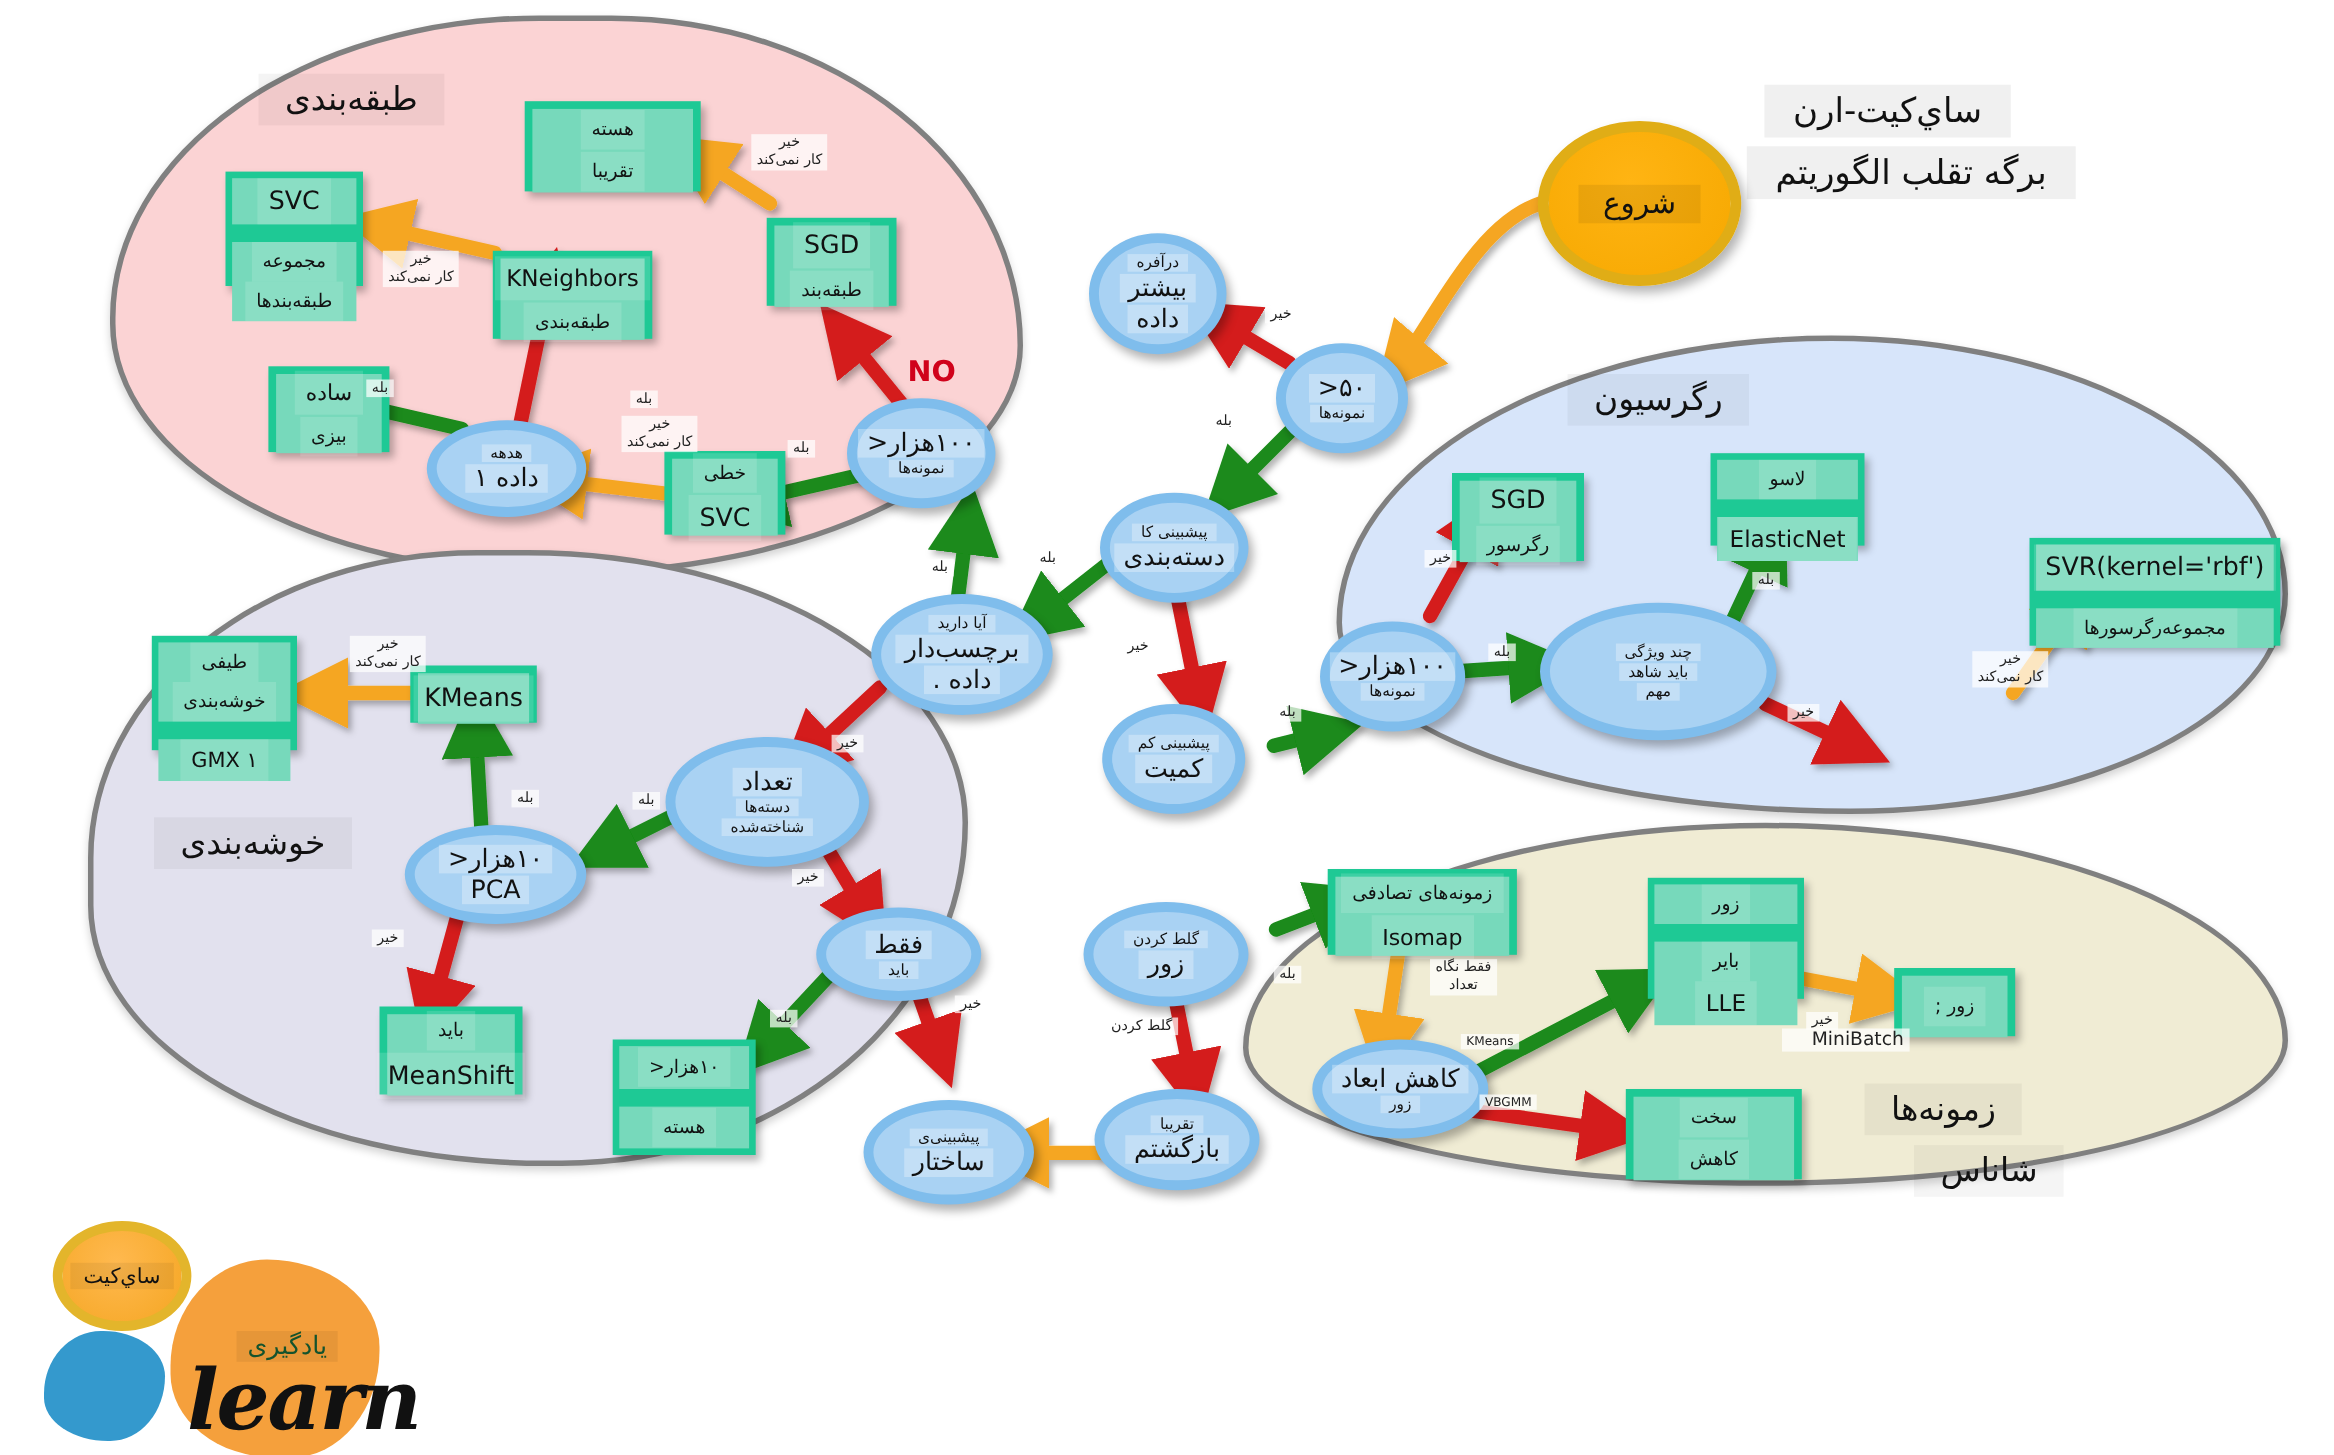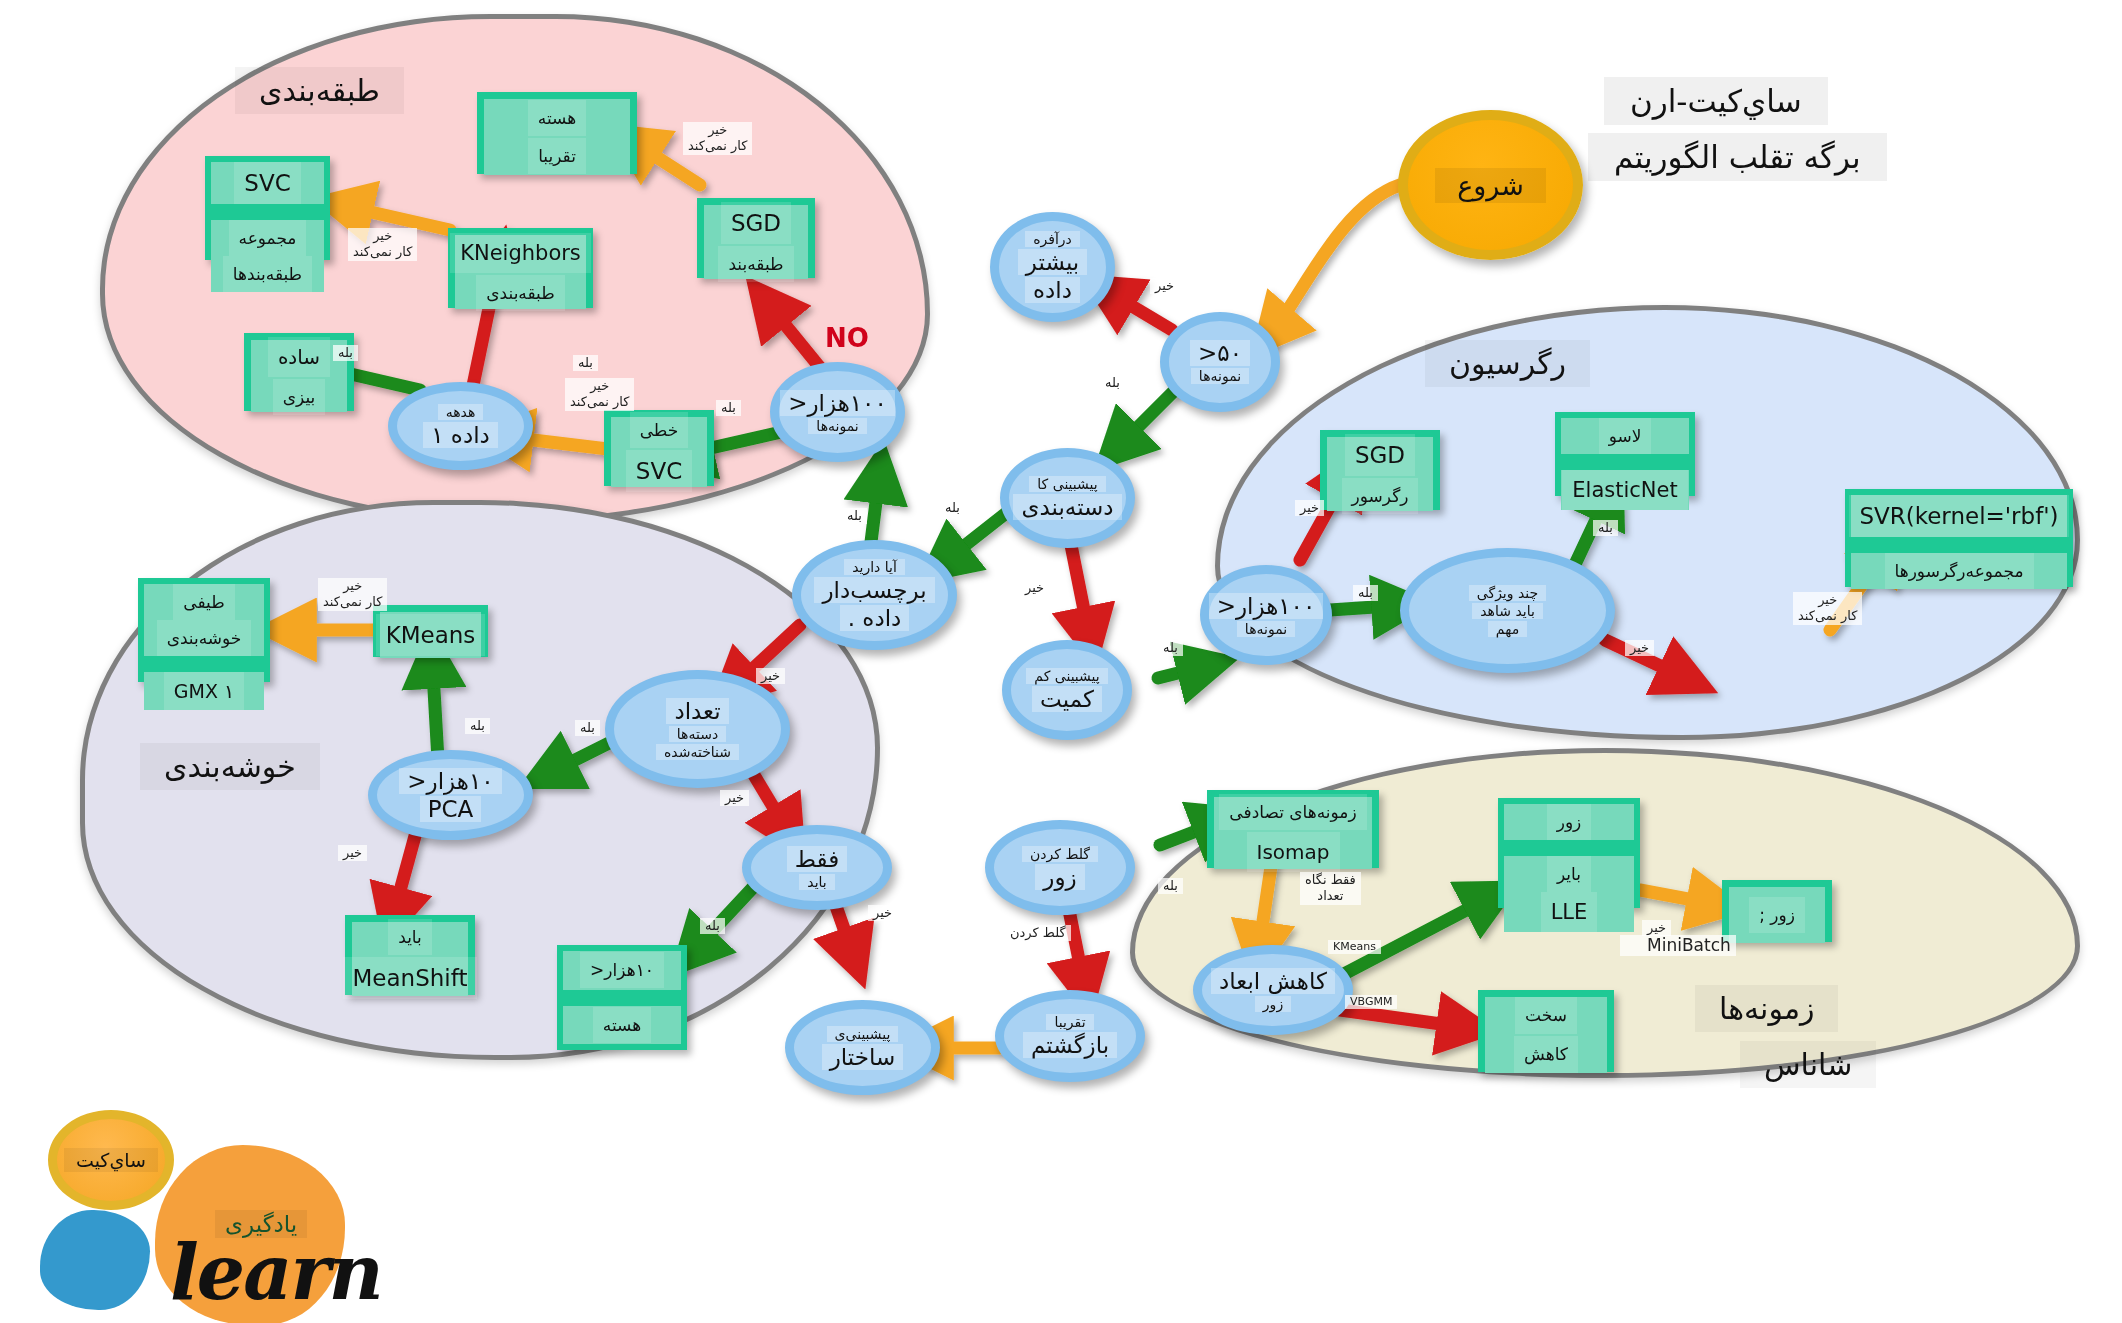--- a/index.html
+++ b/index.html
@@ -406,21 +406,21 @@
       <span class="ln en" style="font-size:21px;">LLE</span>
     </div>
   </div>
 
   <div class="est" style="left:1722px;top:880px;width:110px;height:62px;">
     <div class="inner">
       <span class="ln fa">زور ;</span>
     </div>
   </div>
 
-  <div class="est" style="left:1478px;top:990px;width:136px;height:82px;font-family:Liberation Serif, serif;">
+  <div class="est" style="left:1478px;top:990px;width:160px;height:82px;">
     <div class="inner">
       <span class="ln fa">سخت</span>
       <span class="ln fa">كاهش</span>
     </div>
   </div>
 
   <div class="elabel" style="left:1150px;top:278px;">خير</div>
   <div class="elabel" style="left:1100px;top:375px;">بله</div>
   <div class="elabel" style="left:940px;top:500px;">بله</div>
   <div class="elabel" style="left:1020px;top:580px;">خير</div>

